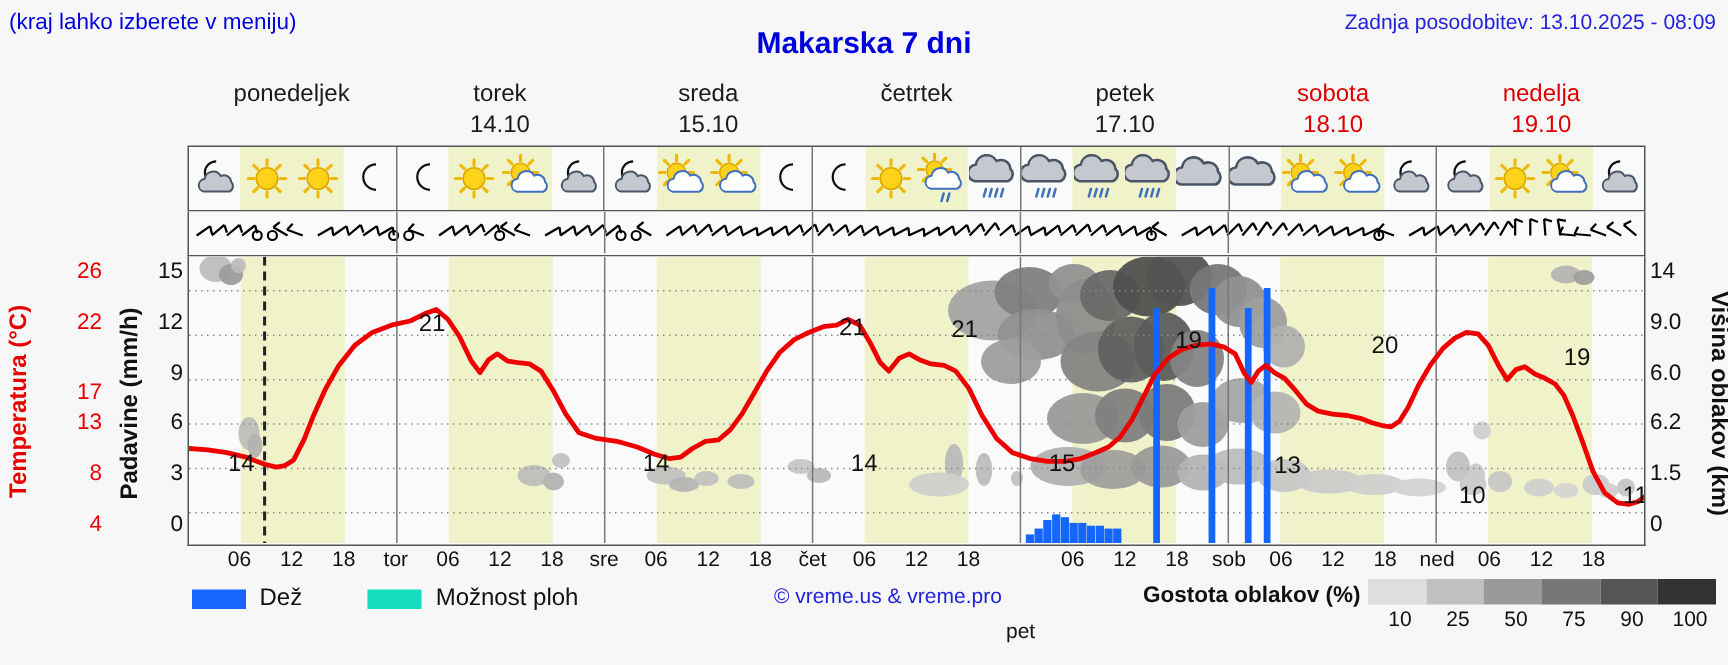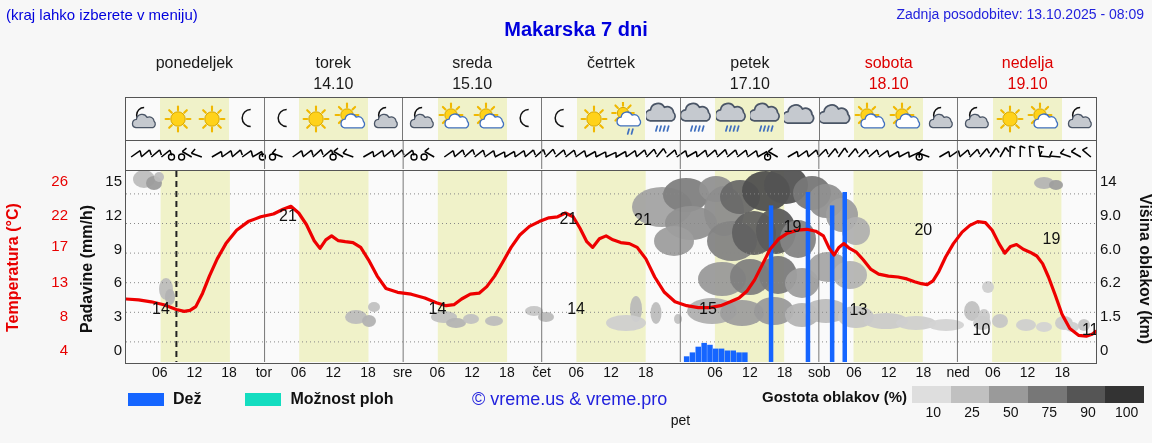--- a/index.html
+++ b/index.html
@@ -51,22 +51,22 @@
   #cloud-axis-title{left:1128px;top:166px;width:26px;height:206px;color:#111;font-size:16px;font-weight:bold;
     writing-mode:vertical-rl;text-align:center;}
 
   
   #x-labels{left:125px;top:364px;width:972px;height:20px;}
   #x-labels span{position:absolute;font-size:14px;color:#111;transform:translateX(-50%);}
 
   
   #legend{left:128px;top:387px;width:600px;height:24px;display:flex;align-items:center;}
   .legend-swatch{width:36px;height:13px;display:inline-block;margin-right:9px;}
-  .legend-label{font-size:16px;font-weight:bold;color:#111;margin-right:44px;}
-  #copyright{left:472px;top:389px;color:#2222dd;font-size:18px;}
+  .legend-label{font-size:16px;font-weight:normal;color:#111;margin-right:44px;}
+  #copyright{left:516px;top:389px;color:#2222dd;font-size:14px;}
 
   #cloud-legend-label{right:245px;top:388px;font-size:15px;font-weight:bold;color:#111;}
   #cloud-ramp{right:8px;top:386px;width:232px;height:17px;display:flex;}
   #cloud-ramp div{flex:1 1 0;}
   #cloud-ramp-ticks{right:4px;top:404px;width:244px;height:18px;}
   #cloud-ramp-ticks span{position:absolute;font-size:14px;color:#111;transform:translateX(-50%);}
 
   svg{display:block;}
   .gridh{stroke:#888;stroke-width:1;stroke-dasharray:1 3;fill:none;}
   .gridv{stroke:#777;stroke-width:1;fill:none;}
@@ -740,21 +740,21 @@
       <text class="templabel" x="855.5" y="164.3" text-anchor="middle">10</text>
       <text class="templabel" x="925.4" y="72.6" text-anchor="middle">19</text>
       <text class="templabel" x="964.2" y="164.3" text-anchor="middle">11</text>
     </svg>
 </div>
 
 <div class="abs" id="temp-axis-title">Temperatura (°C)</div>
 <div class="abs" id="temp-ticks">
     <div style="top: 11.66px;">26</div>
     <div style="top: 45.58px;">22</div>
-    <div style="top: 77px; text-align: center;">17</div>
+    <div style="top: 93px; text-align: center;">17</div>
     <div style="top: 113.42px;">13</div>
     <div style="top: 147.34px;">8</div>
     <div style="top: 181.26px;">4</div>
   </div>
 
 <div class="abs" id="prec-axis-title">Padavine (mm/h)</div>
 <div class="abs" id="prec-ticks">
     <div style="top: 11.66px;">15</div>
     <div style="top: 45.58px;">12</div>
     <div style="top: 79.5px;">9</div>

